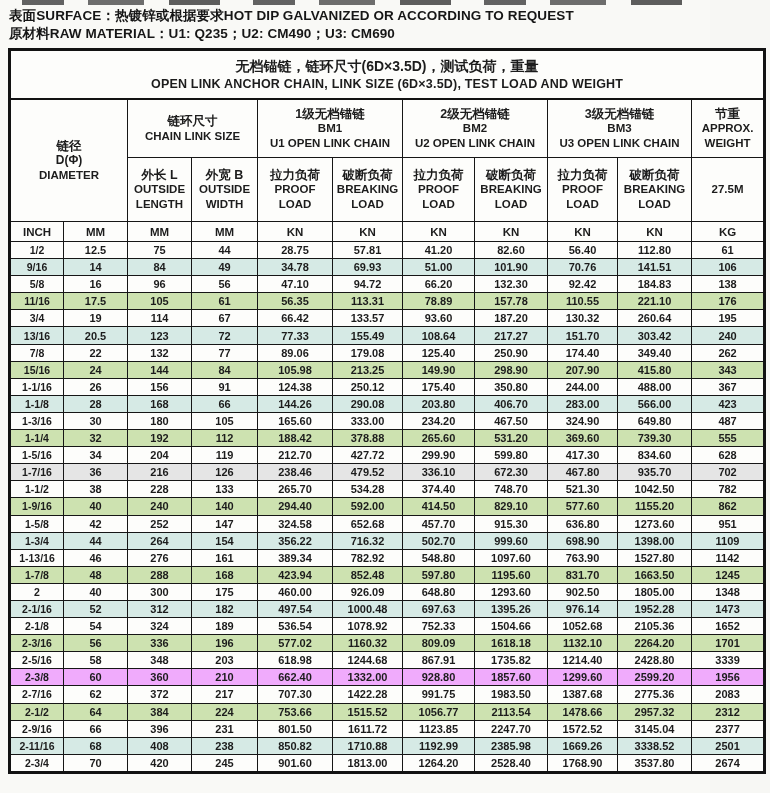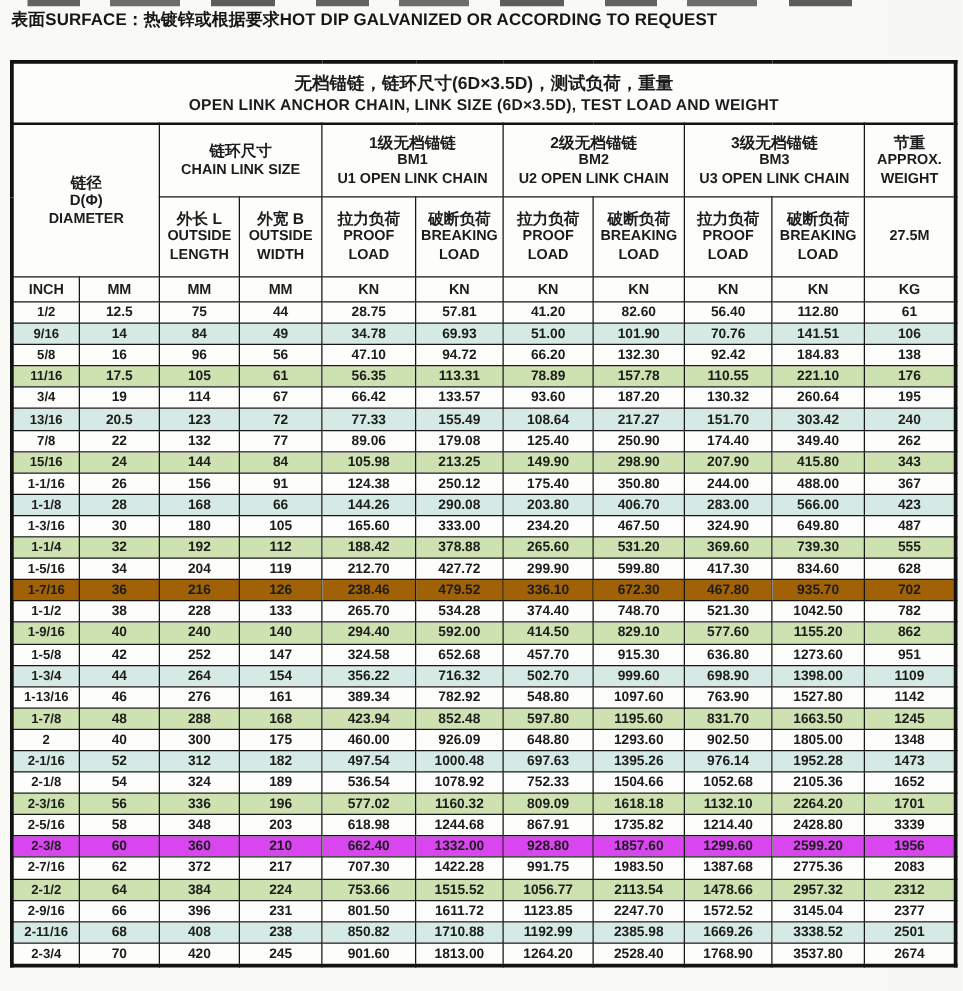--- a/index.html
+++ b/index.html
@@ -46,20 +46,21 @@
   .weight-basis-cell{font-size:12px;}
 </style>
 </head>
 <body>
 
 <div class="page">
 
   <div class="scan-strip"></div>
 
   <div class="note note-1">表面SURFACE：热镀锌或根据要求HOT DIP GALVANIZED OR ACCORDING TO REQUEST</div>
+  <div class="note note-2">原材料RAW MATERIAL：U1: Q235；U2: CM490；U3: CM690</div>
 
   <table class="spec">
     <colgroup>
       <col style="width:54px">
         <col style="width:64px">
         <col style="width:64px">
         <col style="width:66px">
       <col style="width:75px">
         <col style="width:70px">
         <col style="width:72px">
@@ -326,21 +327,21 @@
           <td>204</td>
           <td>119</td>
           <td>212.70</td>
           <td>427.72</td>
           <td>299.90</td>
           <td>599.80</td>
           <td>417.30</td>
           <td>834.60</td>
           <td>628</td>
         </tr>
-        <tr style="background: #a16207;">
+        <tr style="background: #e5e5e5;">
           <td>1-7/16</td>
           <td>36</td>
           <td>216</td>
           <td>126</td>
           <td>238.46</td>
           <td>479.52</td>
           <td>336.10</td>
           <td>672.30</td>
           <td>467.80</td>
           <td>935.70</td>
@@ -482,21 +483,21 @@
           <td>348</td>
           <td>203</td>
           <td>618.98</td>
           <td>1244.68</td>
           <td>867.91</td>
           <td>1735.82</td>
           <td>1214.40</td>
           <td>2428.80</td>
           <td>3339</td>
         </tr>
-        <tr style="background: #d946ef;">
+        <tr style="background: #f0abfc;">
           <td>2-3/8</td>
           <td>60</td>
           <td>360</td>
           <td>210</td>
           <td>662.40</td>
           <td>1332.00</td>
           <td>928.80</td>
           <td>1857.60</td>
           <td>1299.60</td>
           <td>2599.20</td>

